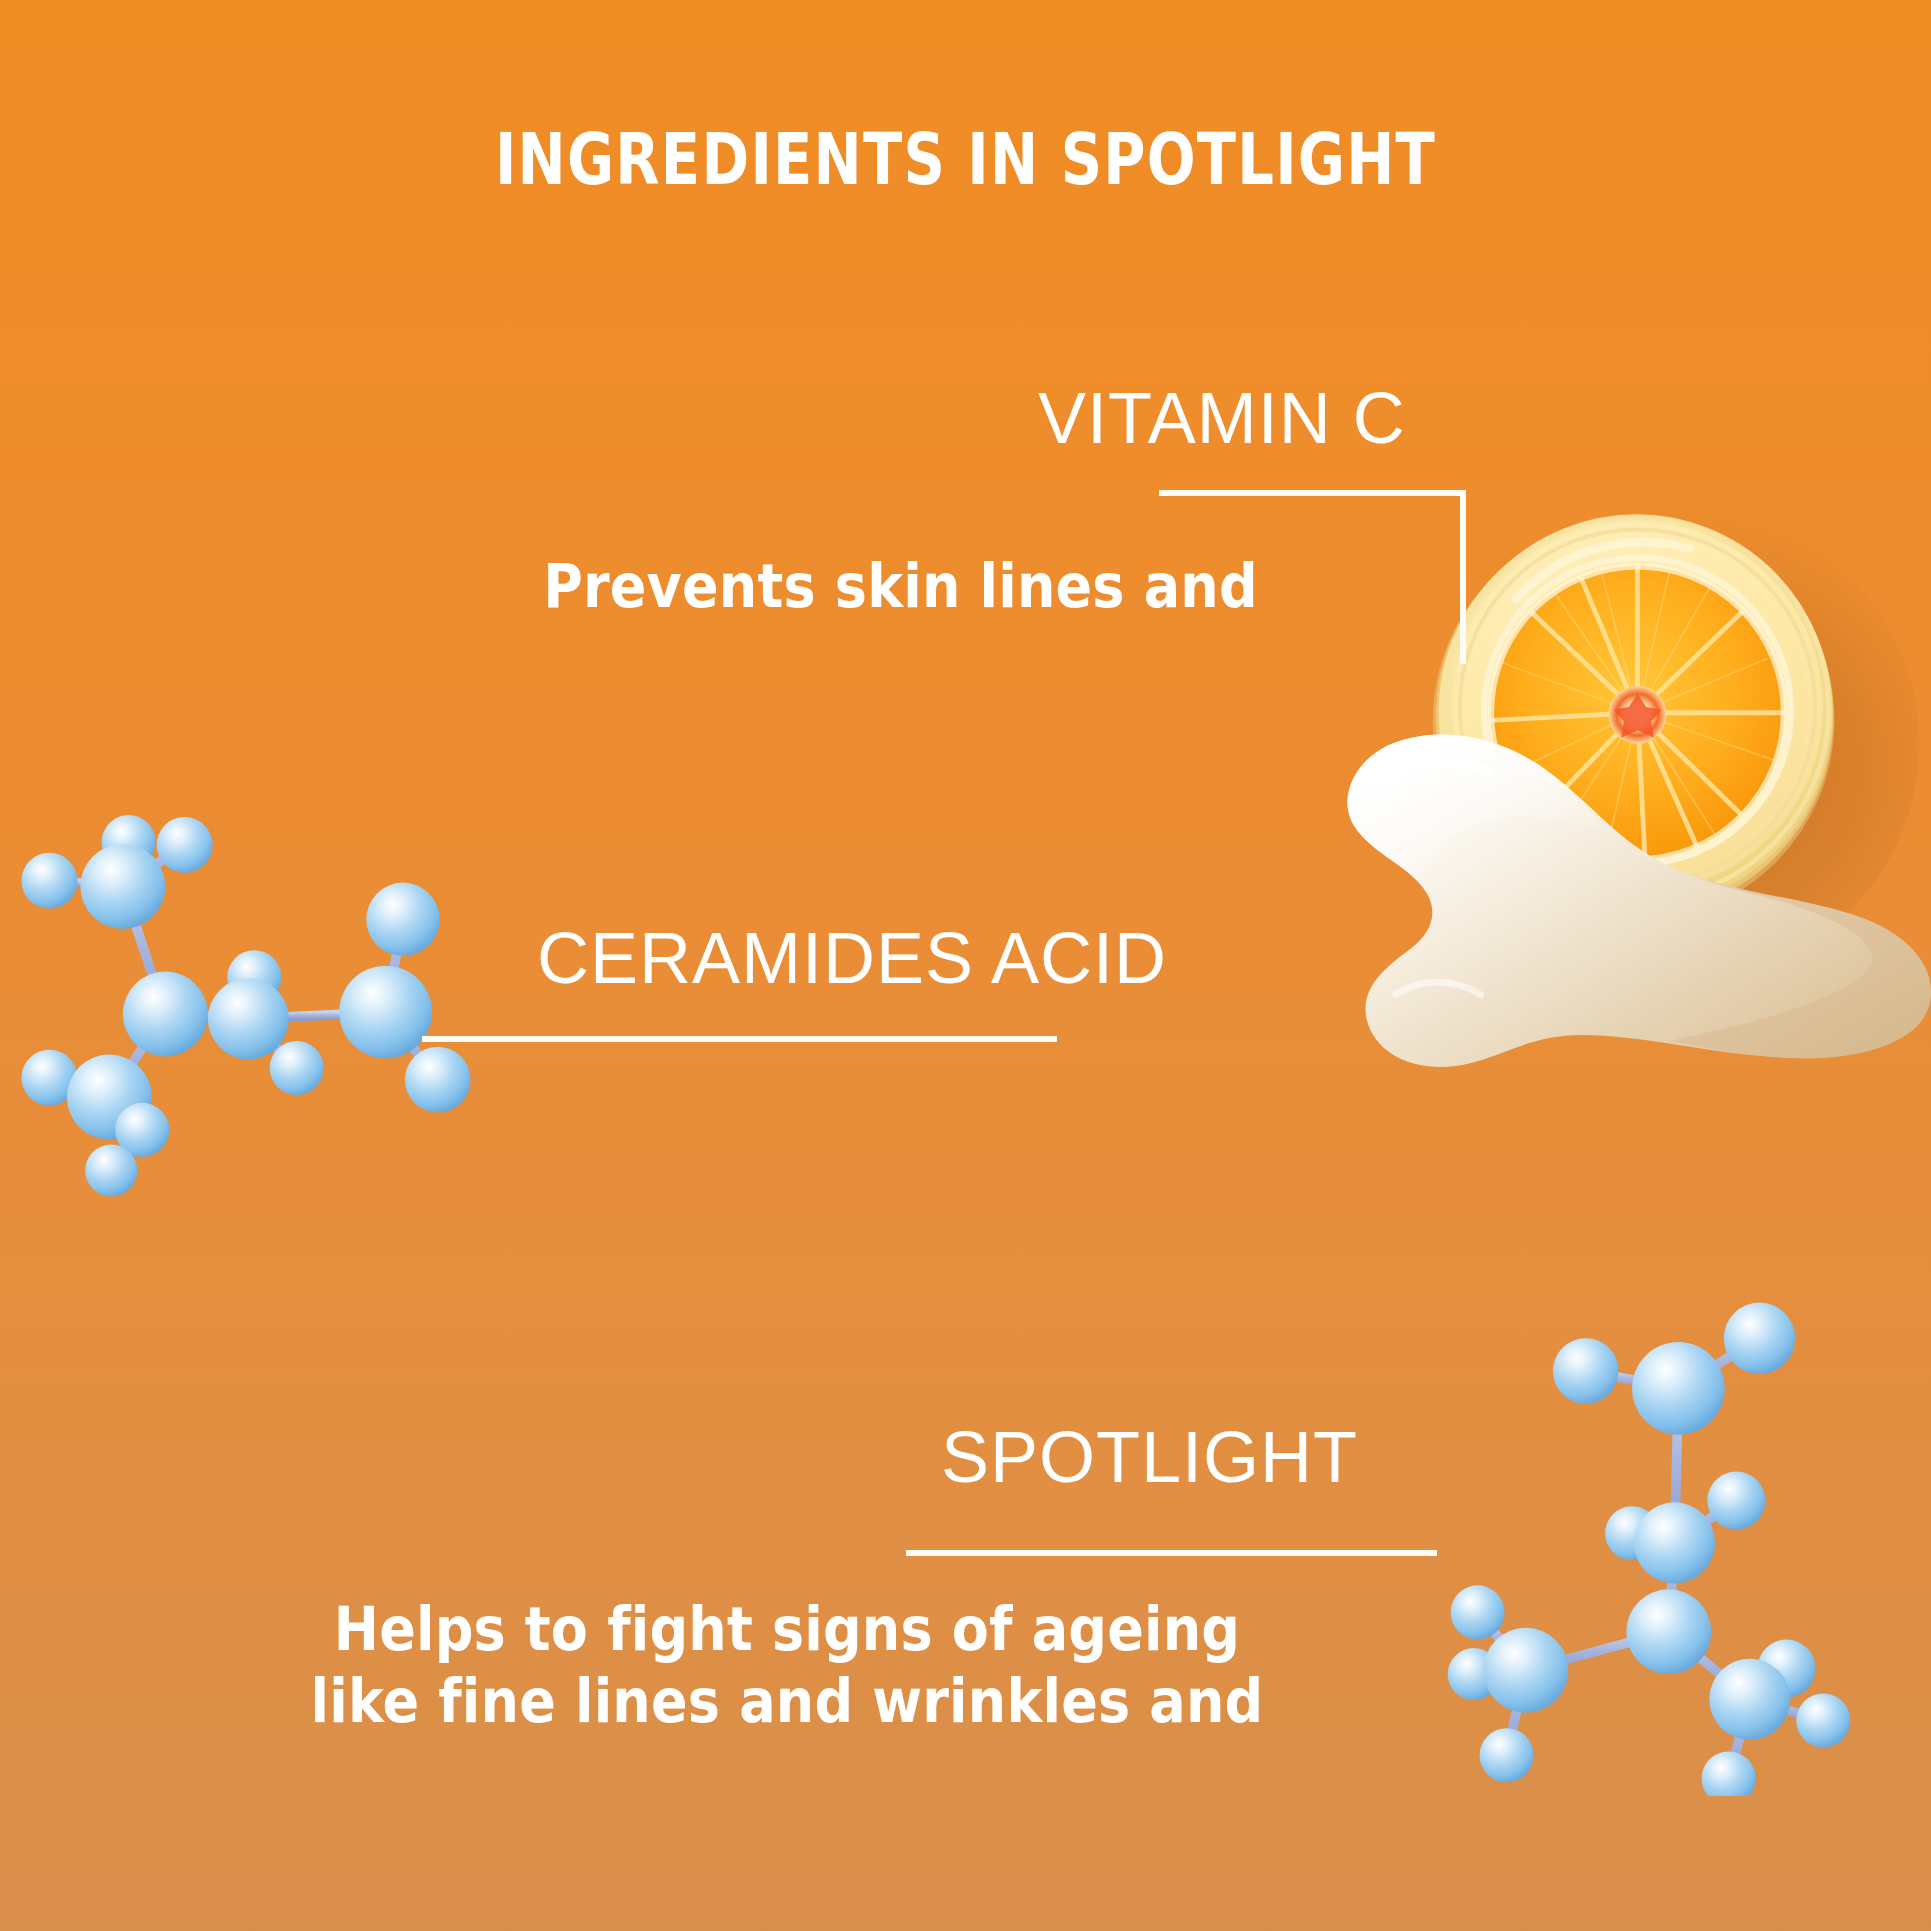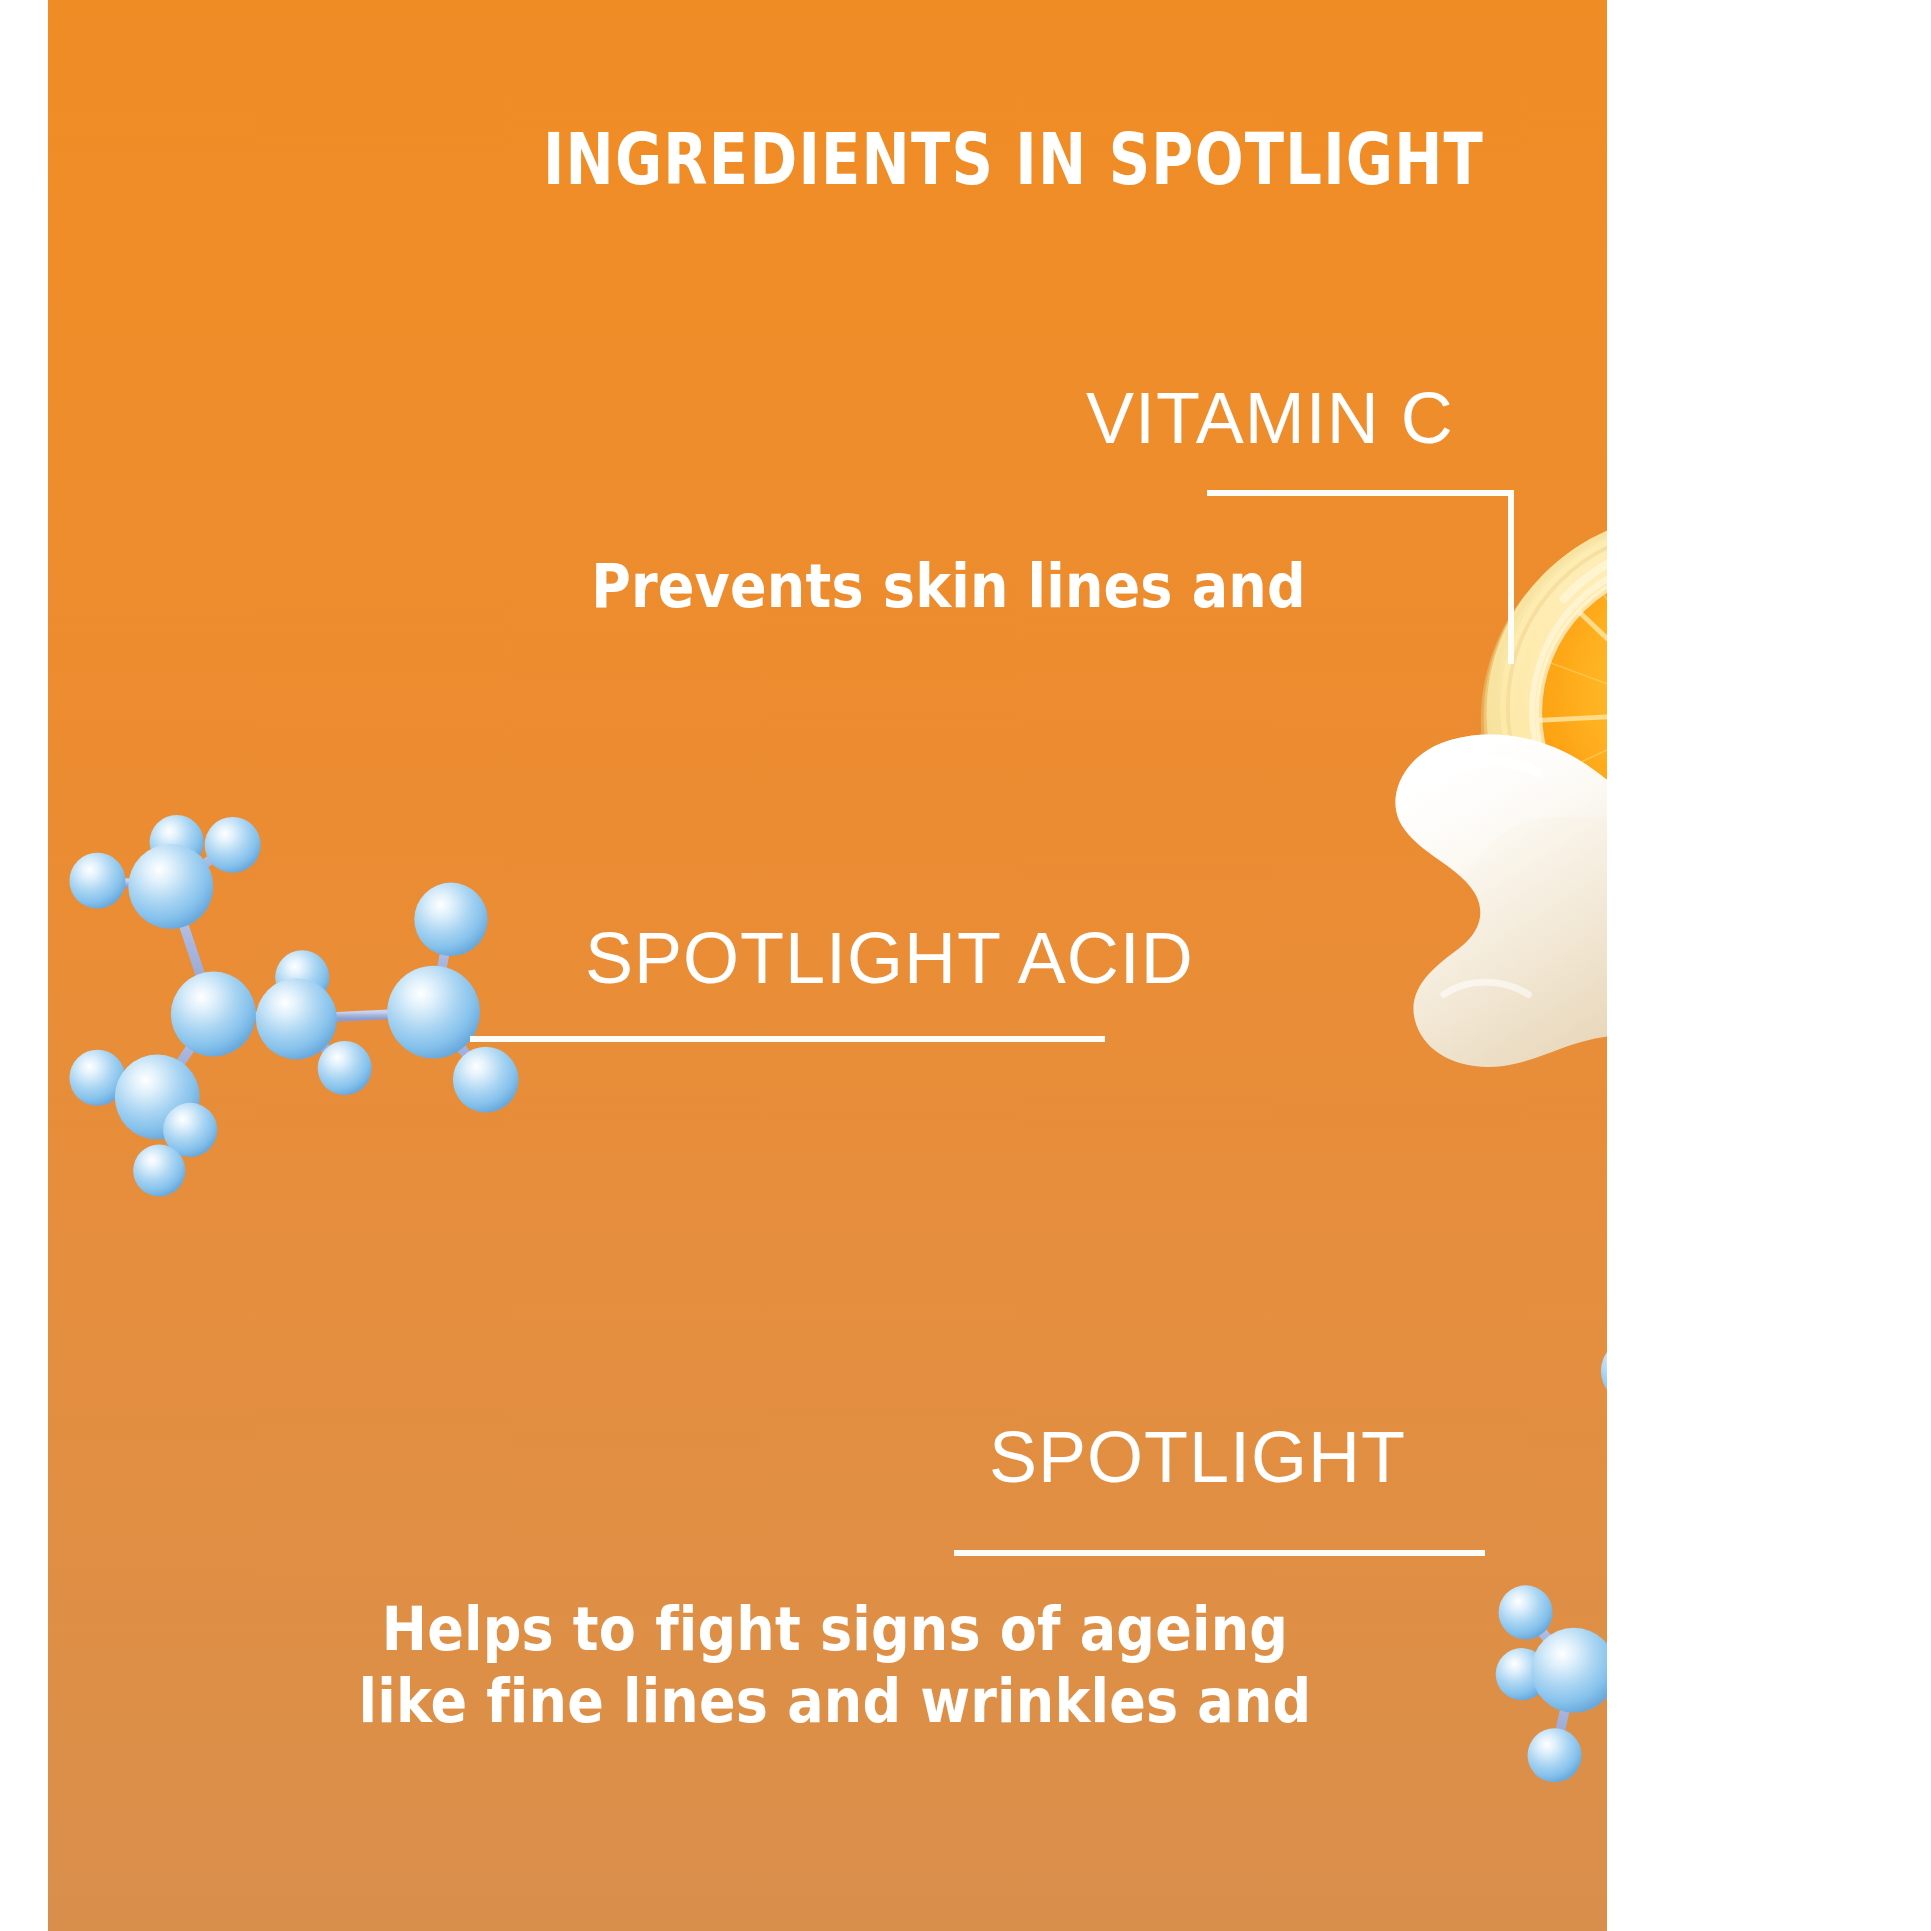--- a/index.html
+++ b/index.html
@@ -8,31 +8,30 @@
   }
   body {
     width: 1931px;
     height: 1931px;
     overflow: hidden;
     font-family: "Liberation Sans", sans-serif;
   }
 
   #poster {
     position: relative;
-    width: 1559px;
+    width: 1931px;
     height: 1931px;
     background: linear-gradient(180deg,
         #f08c24 0%,
         #ef8d2a 18%,
         #ec8c31 40%,
         #e58e3e 66%,
         #dd8f47 88%,
         #d98f4c 100%);
     overflow: hidden;
-    margin-left: 48px;
   }
 
   
   .poster-title {
     position: absolute;
     top: 124px;
     left: 0;
     width: 1931px;
     text-align: center;
     color: #ffffff;
@@ -379,21 +378,21 @@
 
   <div class="ing-heading" id="vitc-heading">VITAMIN C</div>
 
   <div class="rule rule-h" id="vitc-rule-h"></div>
   <div class="rule rule-v" id="vitc-rule-v"></div>
 
   <div class="ing-body" id="vitc-body">
     <div>Prevents skin lines and</div>
   </div>
 
-  <div class="ing-heading" id="ha-heading">SPOTLIGHT ACID</div>
+  <div class="ing-heading" id="ha-heading">CERAMIDES ACID</div>
 
   <div class="rule rule-h" id="ha-rule-h"></div>
 
 
   <div class="ing-heading" id="cer-heading">SPOTLIGHT</div>
 
   <div class="rule rule-h" id="cer-rule-h"></div>
 
   <div class="ing-body" id="cer-body">
     <div>Helps to fight signs of ageing</div>

